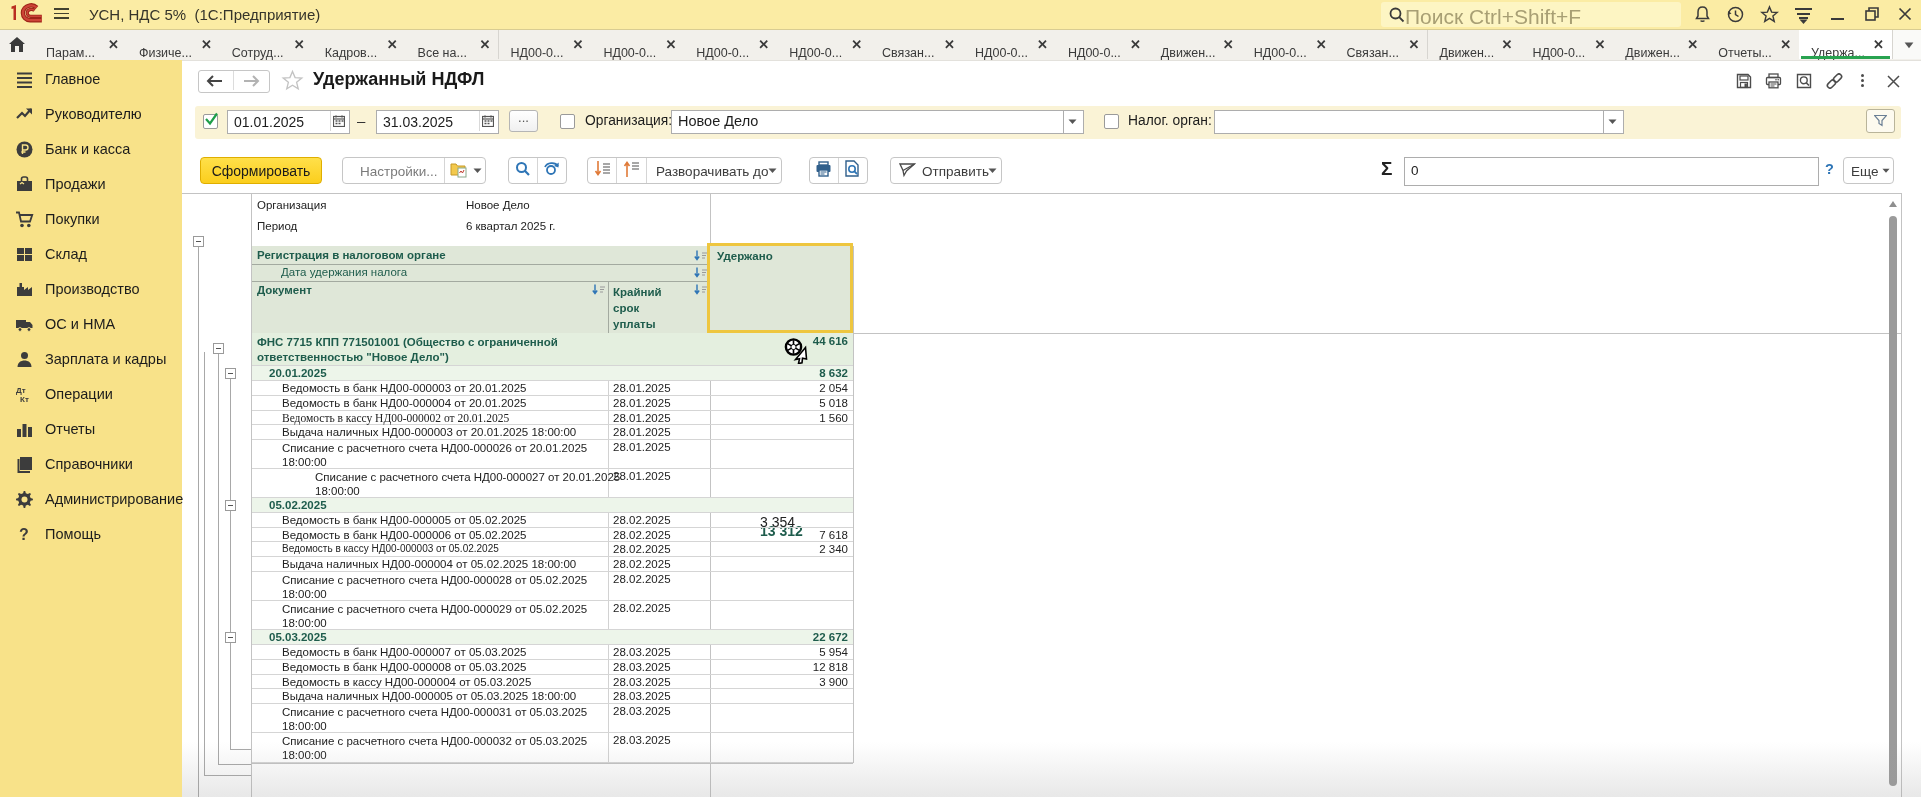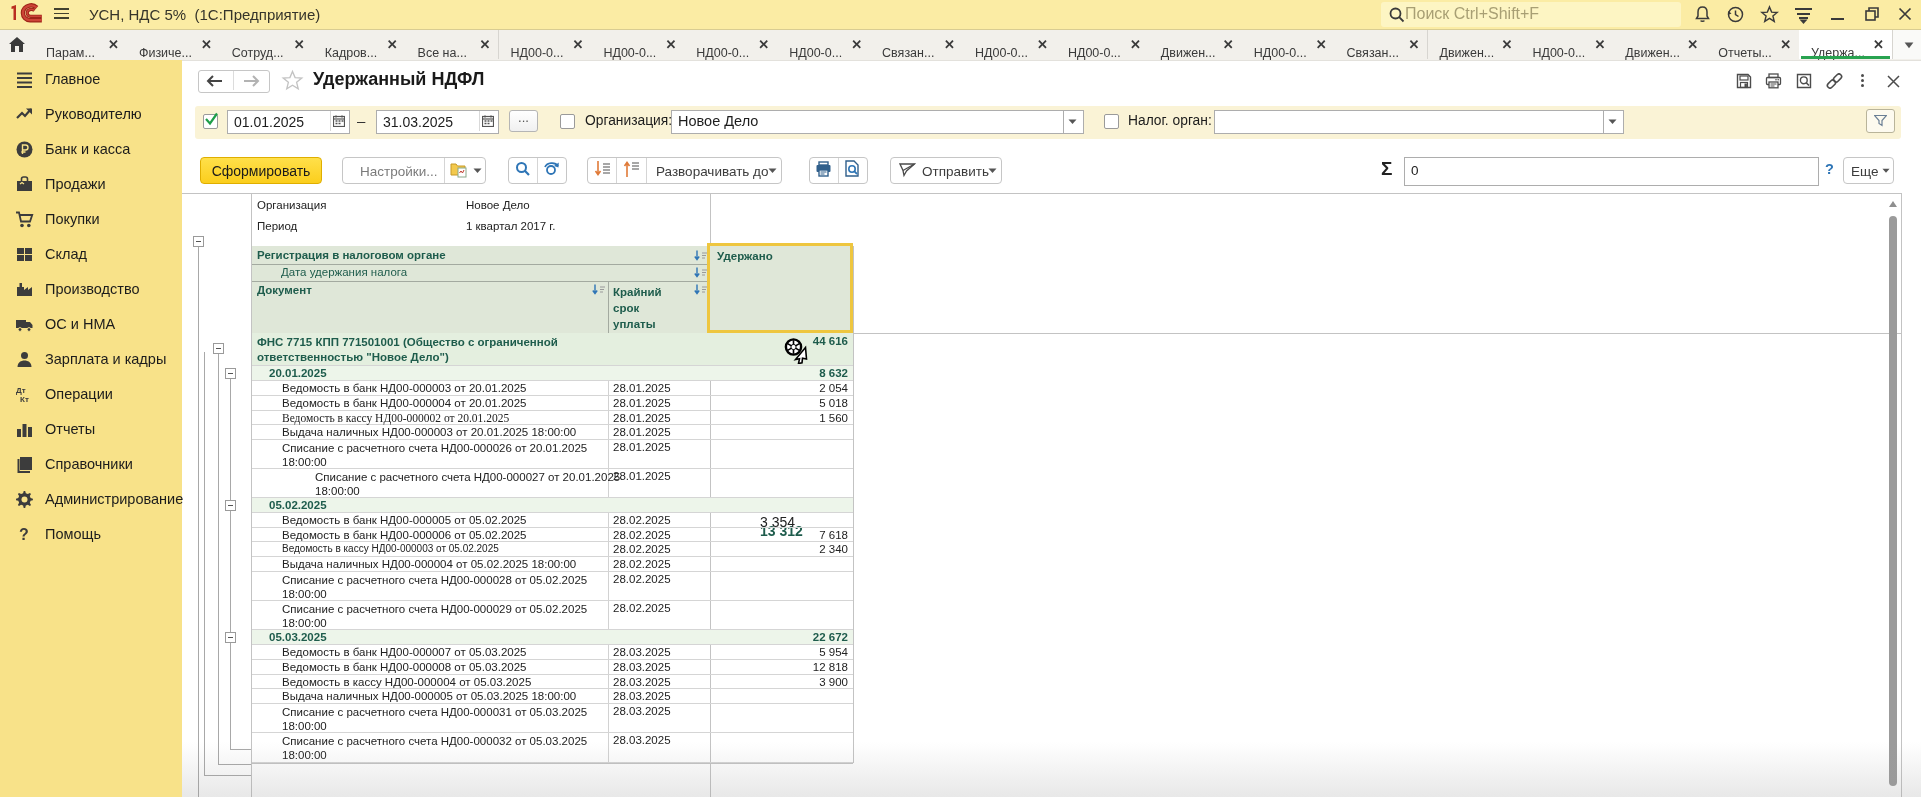--- a/index.html
+++ b/index.html
@@ -3,21 +3,21 @@
 <meta charset="utf-8">
 <style>
 html,body{margin:0;padding:0;}
 body{width:1921px;height:797px;overflow:hidden;position:relative;background:#fff;
   font-family:"Liberation Sans",sans-serif;-webkit-font-smoothing:antialiased;}
 .abs{position:absolute;}
 
 #titlebar{left:0;top:0;width:1921px;height:29px;background:#fbeca4;border-bottom:1px solid #d8cc92;}
 #apptitle{left:89px;top:6px;font-size:15px;color:#35342a;}
 #searchbox{left:1381px;top:2px;width:300px;height:25px;background:#fdf5c3;border-radius:3px;}
-#searchph{left:1405px;top:5px;font-size:16px;color:#a89f74;}
+#searchph{left:1405px;top:5px;font-size:21px;color:#a89f74;}
 
 #tabbar{left:0;top:30px;width:1921px;height:30px;background:#f2f0eb;border-bottom:1px solid #e3e1dc;}
 .tab{position:absolute;top:30px;height:29px;border-right:1px solid #d7d5d0;background:#f2f0eb;}
 .tab .lbl{position:absolute;left:12px;top:16px;font-size:12.5px;color:#3a3a3a;}
 .tab .x{position:absolute;right:8px;top:7px;font-size:13px;color:#3a3a3a;font-weight:bold;}
 #hometab{left:0;top:30px;width:34px;height:29px;border-right:1px solid #d7d5d0;}
 
 #sidebar{left:0;top:60px;width:182px;height:737px;background:#f8e289;}
 .sbitem{position:absolute;left:0;width:182px;height:35px;}
 .sbitem .ic{position:absolute;left:15px;top:8px;width:19px;height:19px;}
@@ -458,21 +458,21 @@
 <div class="hline abs" style="left:182px;top:193px;width:1719px;"></div>
 <div class="vline abs" style="left:251px;top:193px;height:604px;"></div>
 <div class="vline abs" style="left:710px;top:193px;height:604px;"></div>
 <div class="hline abs" style="left:251px;top:333px;width:1650px;"></div>
 <div class="vline abs" style="left:853px;top:246px;height:517px;"></div>
 <div class="hline abs" style="left:251px;top:763px;width:602px;"></div>
 <div class="vline abs" style="left:1901px;top:193px;height:604px;"></div>
 <div class="abs" style="left:257px;top:199px;font-size:11.5px;color:#222;">Организация</div>
 <div class="abs" style="left:466px;top:199px;font-size:11.5px;color:#222;">Новое Дело</div>
 <div class="abs" style="left:257px;top:220px;font-size:11.5px;color:#222;">Период</div>
-<div class="abs" style="left:466px;top:220px;font-size:11.5px;color:#222;">1 квартал 2017 г.</div>
+<div class="abs" style="left:466px;top:220px;font-size:11.5px;color:#222;">6 квартал 2025 г.</div>
 <div class="abs" style="left:252px;top:246px;width:458px;height:87px;background:#dfe7d8;"></div>
 <div class="hline abs" style="left:252px;top:264px;width:458px;background:#a3aaa0;"></div>
 <div class="hline abs" style="left:252px;top:281px;width:458px;background:#a3aaa0;"></div>
 <div class="vline abs" style="left:608px;top:281px;height:52px;background:#a3aaa0;"></div>
 <div class="vline abs" style="left:608px;top:333px;height:430px;background:#d2d2d2;"></div>
 <div class="abs" style="left:257px;top:249px;font-size:11.5px;font-weight:bold;color:#1e5c4c;">Регистрация в налоговом органе</div>
 <div class="abs" style="left:257px;top:266px;font-size:11.5px;font-weight:normal;color:#1e5c4c;margin-left:24px;">Дата удержания налога</div>
 <div class="abs" style="left:257px;top:284px;font-size:11.5px;font-weight:bold;color:#1e5c4c;">Документ</div>
 <div class="abs" style="left:613px;top:284px;width:62px;font-size:11.5px;font-weight:bold;color:#1e5c4c;line-height:16px;">Крайний срок уплаты</div>
 <svg class="abs" style="left:694px;top:250px" width="14" height="12" viewBox="0 0 14 12">

